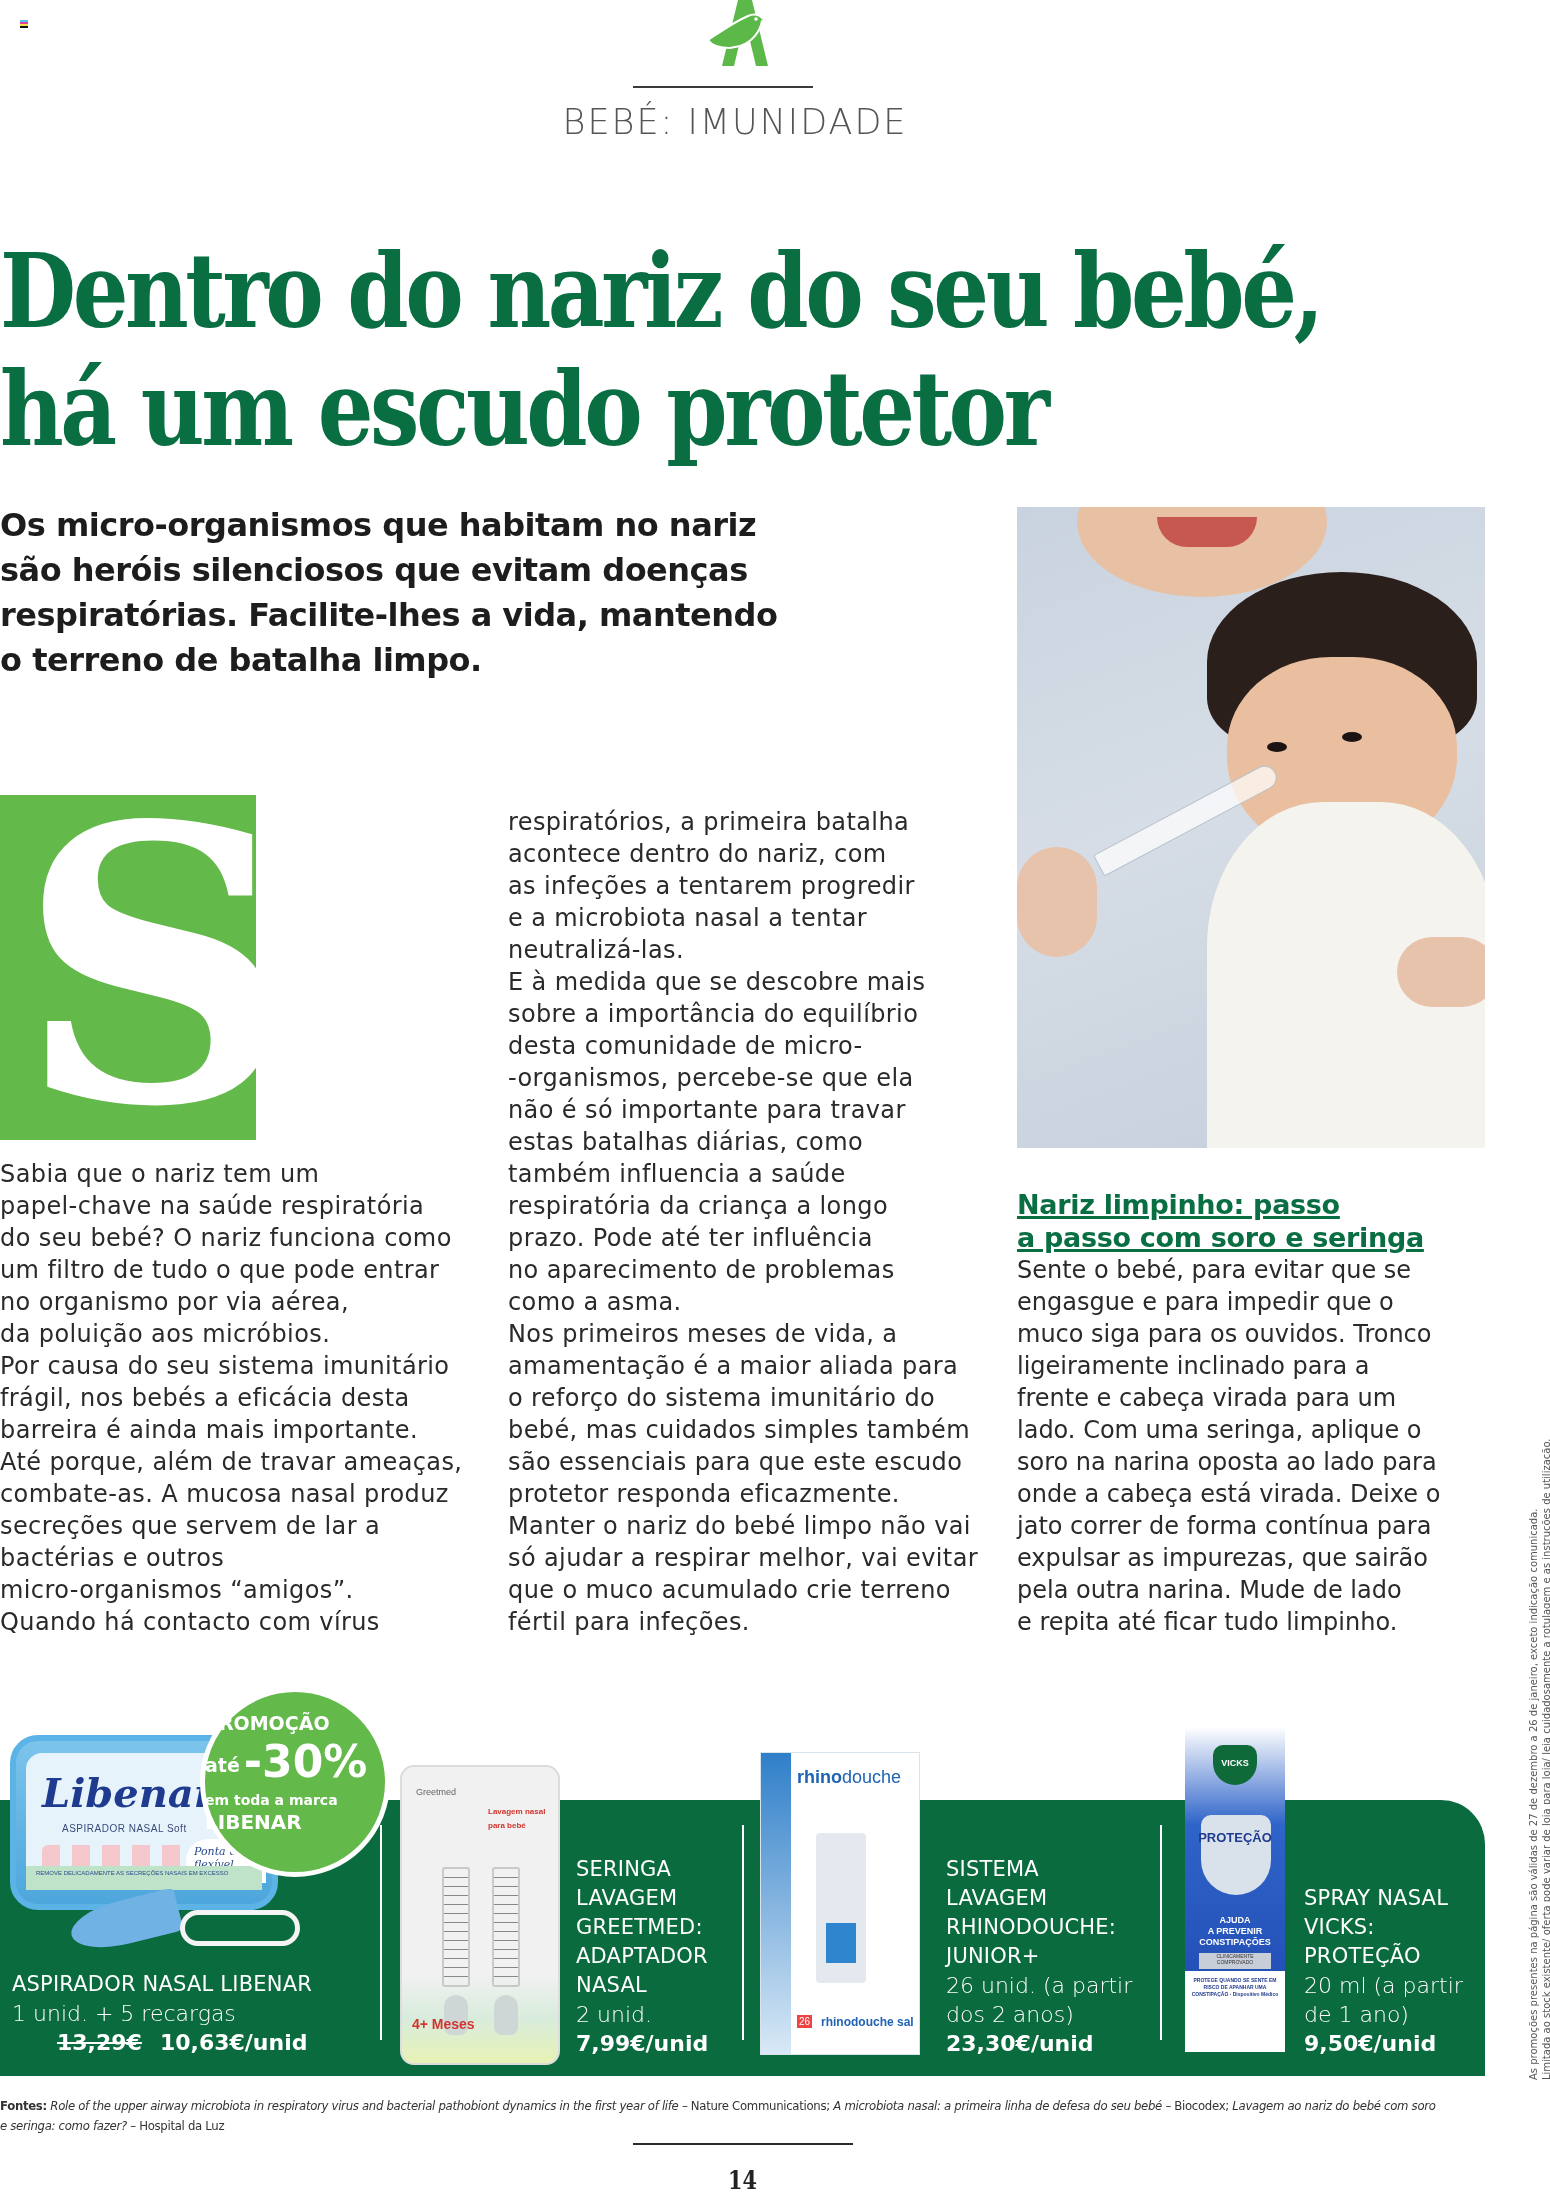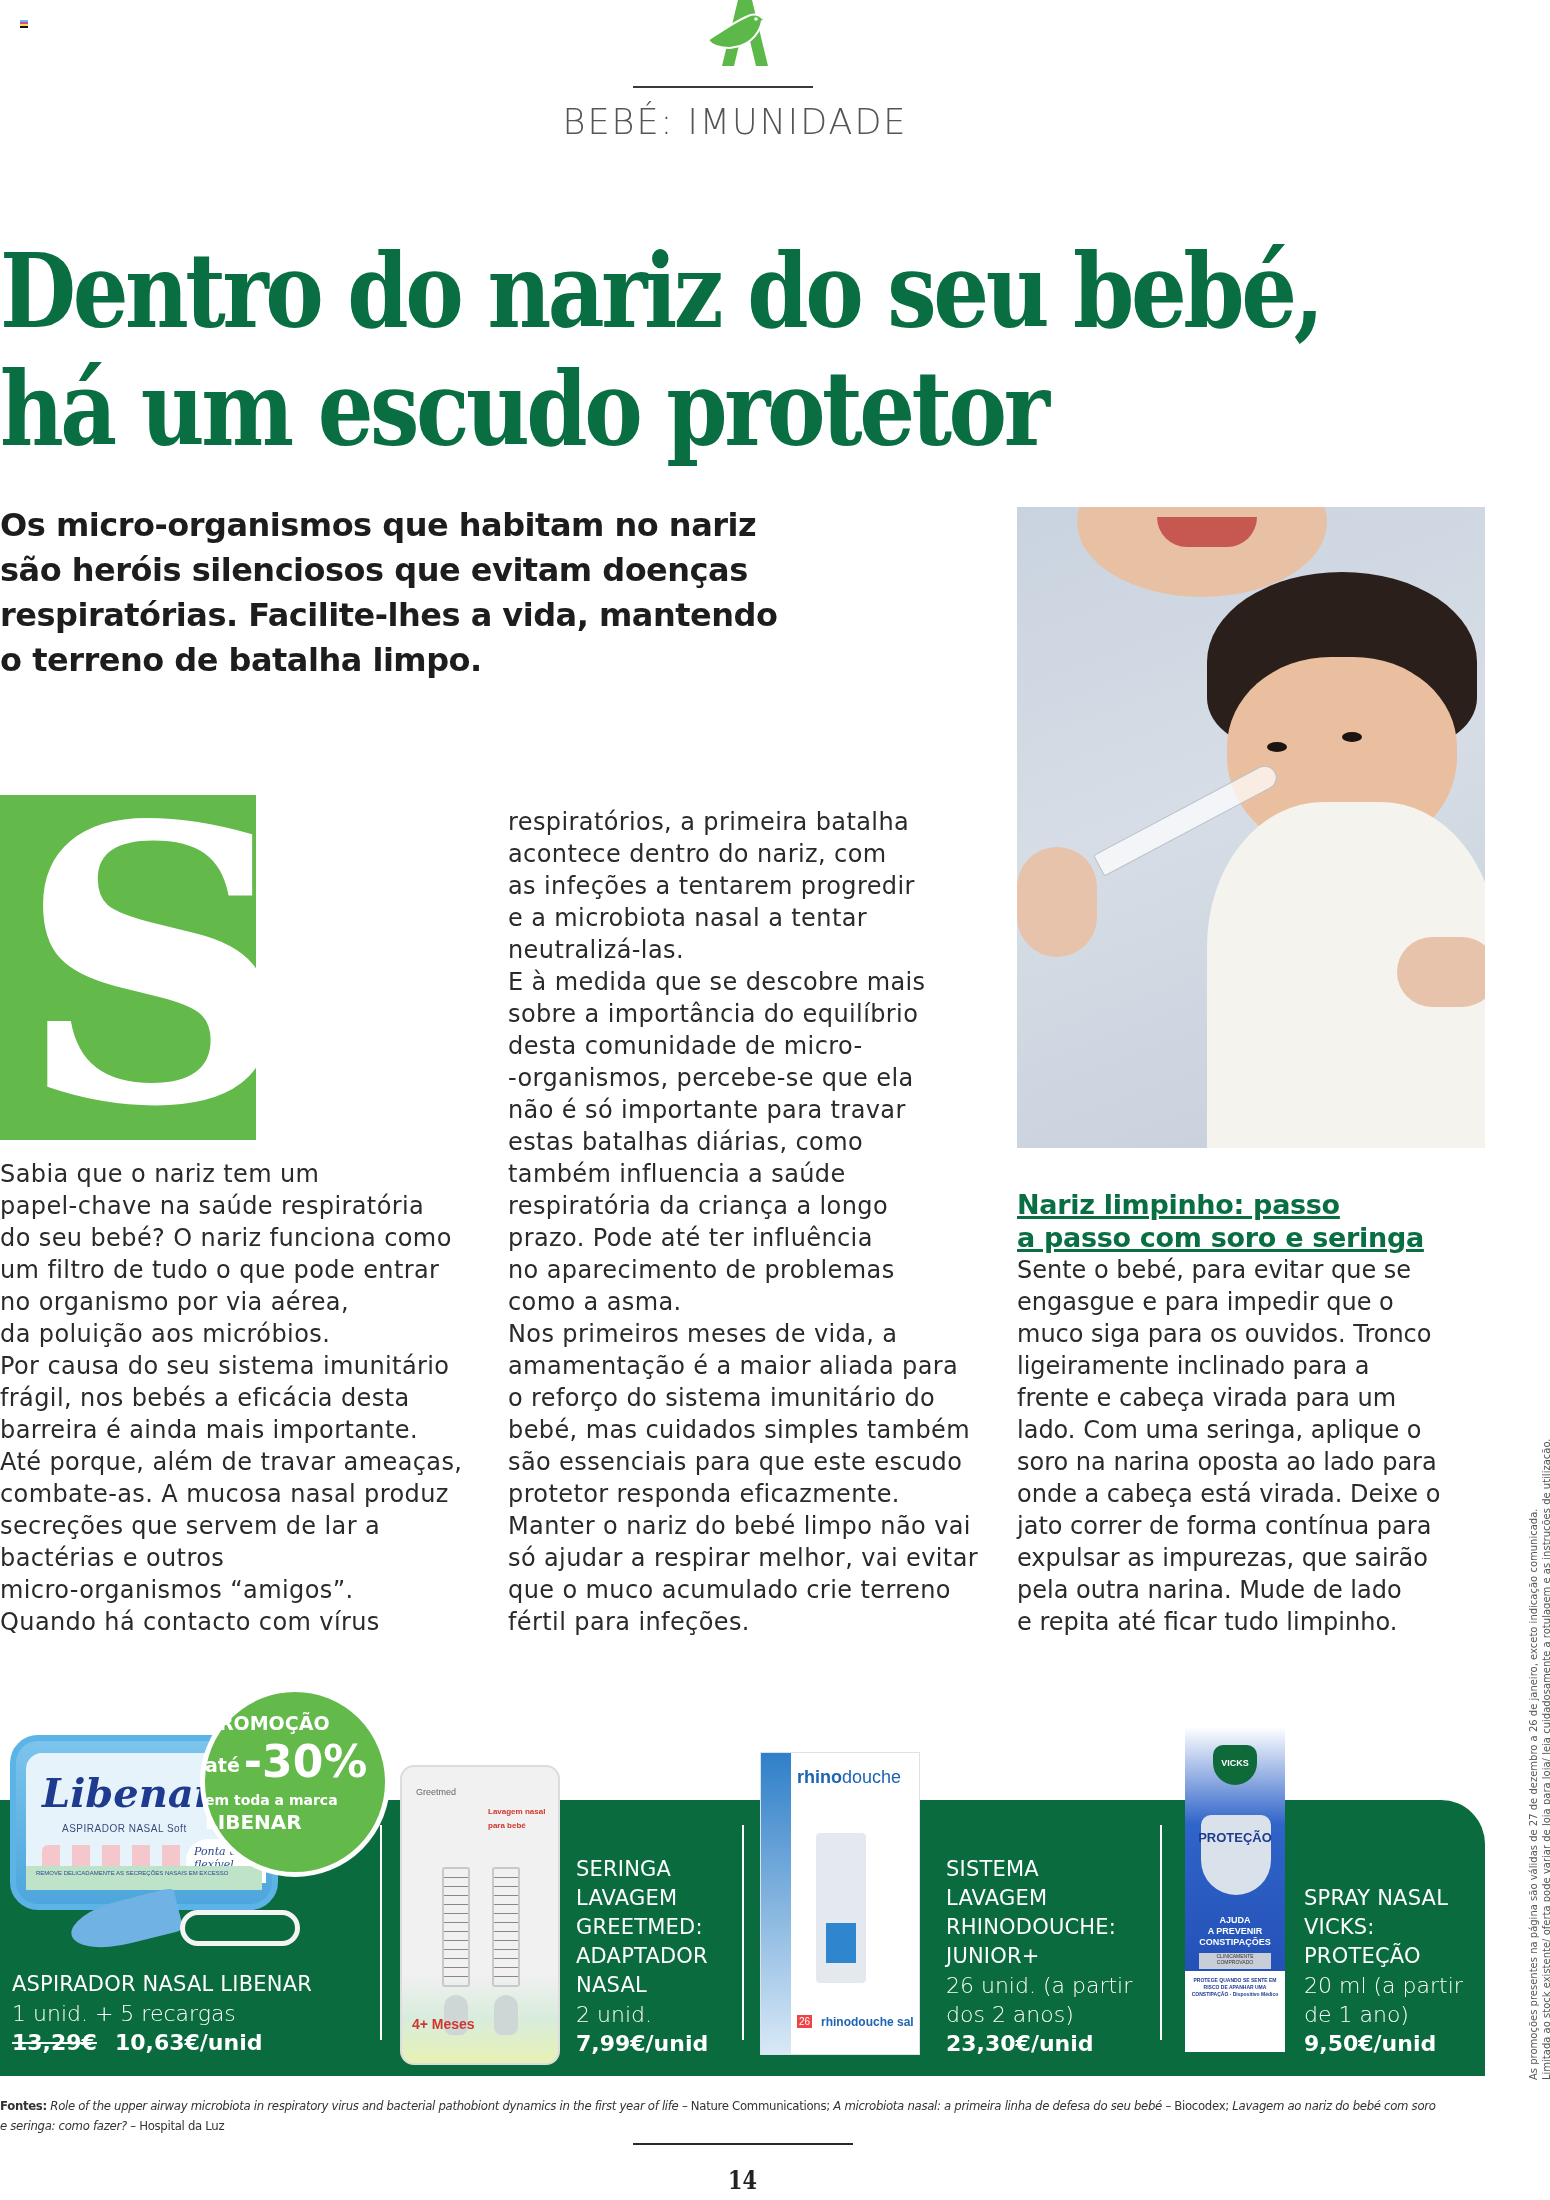--- a/index.html
+++ b/index.html
@@ -46,21 +46,21 @@
   .photo .hand { position: absolute; left: 0; top: 340px; width: 80px; height: 110px; border-radius: 40px; background: #e7c3ab; }
   .photo .hand2 { position: absolute; left: 380px; top: 430px; width: 100px; height: 70px; border-radius: 35px; background: #e7c3ab; }
 
   .promo-band { position: absolute; left: 0; top: 1800px; width: 1485px; height: 276px; background: #0a6b3e; border-top-right-radius: 44px; }
   .divider { position: absolute; width: 2px; background: #ffffff; top: 1825px; height: 215px; }
 
   .product { position: absolute; color: #fff; font-family: "DejaVu Sans", sans-serif; }
   .product .name { font-weight: normal; font-size: 21px; line-height: 29px; letter-spacing: 0.2px; white-space: pre-line; }
   .product .qty { font-size: 22px; line-height: 29px; white-space: pre-line; font-weight: 300; }
   .product .price { font-weight: bold; font-size: 22px; line-height: 29px; }
-  .product .old { text-decoration: line-through; margin-right: 18px; }
+  .product .old { text-decoration: line-through; margin-right: 18px; margin-left: 45px; }
 
   .pack { position: absolute; }
   .libenar-box { left: 10px; top: 1735px; width: 268px; height: 175px; border-radius: 28px; background: linear-gradient(180deg,#7cc4ec,#4da6dc);
     border: 6px solid #5cb3e6; }
   .libenar-inner { position: absolute; left: 10px; top: 12px; right: 10px; bottom: 14px; border-radius: 16px; background: #e7f3fb; }
   .libenar-logo { position: absolute; left: 16px; top: 16px; font-family: "DejaVu Serif", serif; font-style: italic; font-weight: bold; font-size: 40px; color: #1f3b8f; }
   .libenar-sub { position: absolute; left: 36px; top: 70px; font-size: 10px; color: #3a4a7a; letter-spacing: 0.5px; }
   .libenar-people { position: absolute; left: 16px; top: 92px; width: 150px; height: 32px;
     background: repeating-linear-gradient(90deg, #f3c7cc 0 18px, transparent 18px 30px); border-radius: 6px; }
   .libenar-tag { position: absolute; left: 160px; top: 86px; width: 80px; height: 44px; border-radius: 22px 0 0 22px; background: #fff;

